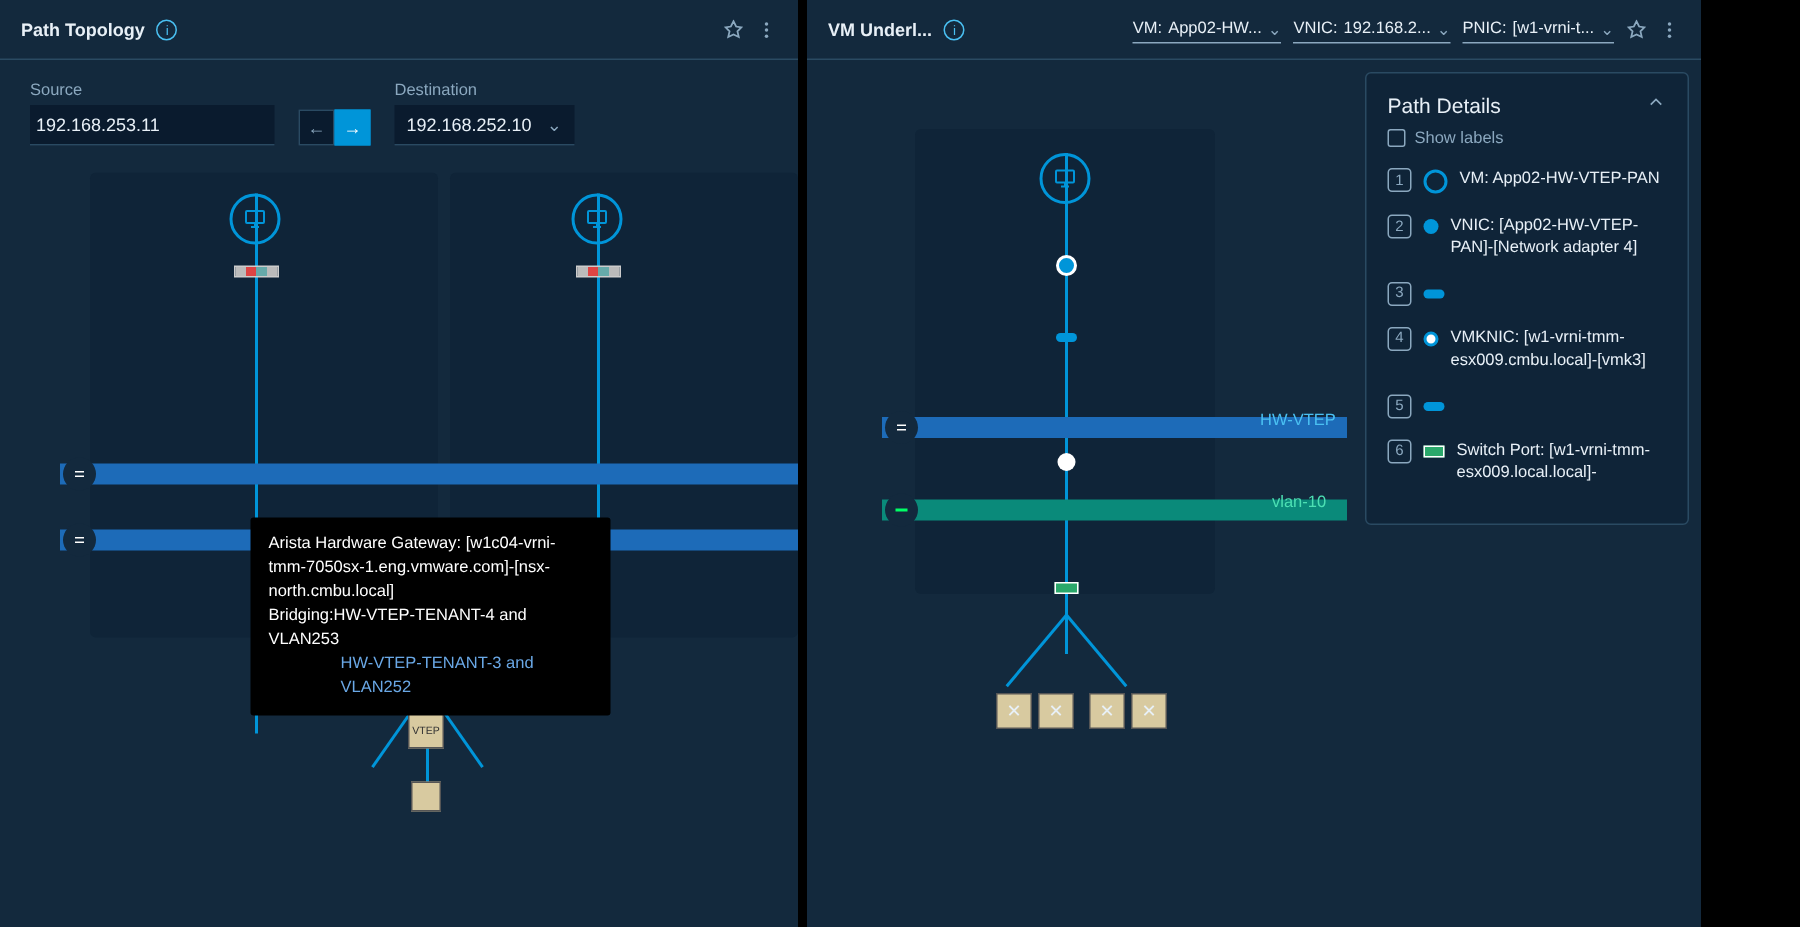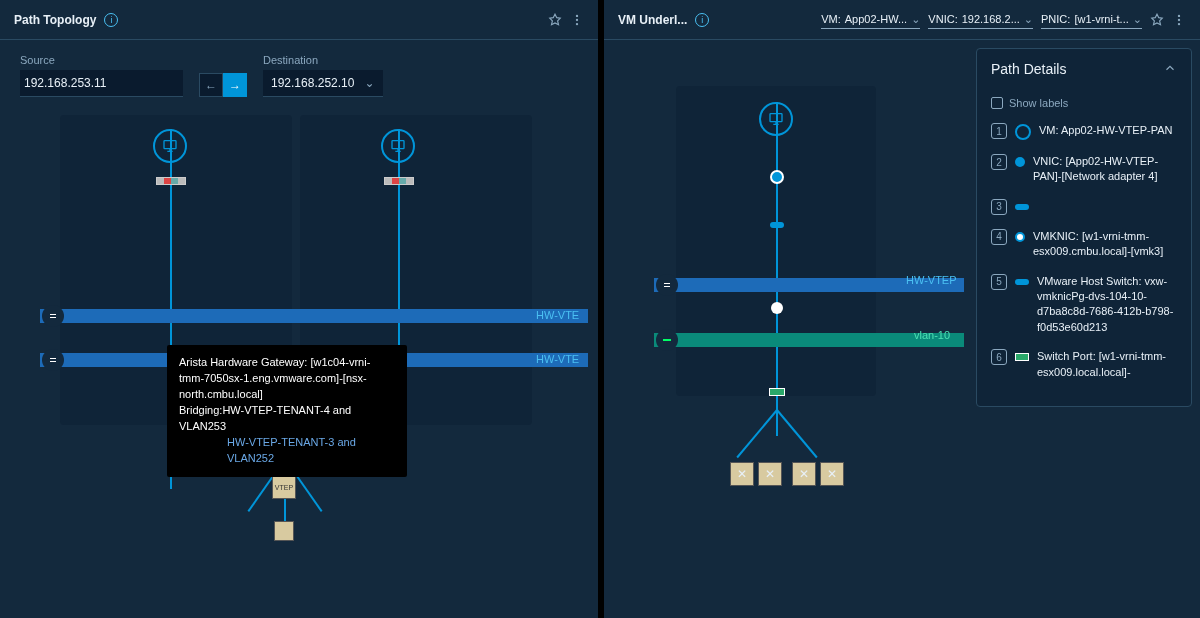--- a/index.html
+++ b/index.html
@@ -26,21 +26,21 @@
   display: flex;
   gap: 6px;
 }
 .panel {
   background: var(--bg-panel);
   display: flex;
   flex-direction: column;
   height: 618px;
   position: relative;
 }
-.panel-left { width: 598px; }
+.panel-left { width: 532px; }
 .panel-right { width: 596px; }
 
 .panel-header {
   height: 40px;
   display: flex;
   align-items: center;
   padding: 0 14px;
   border-bottom: 1px solid var(--border);
   gap: 8px;
 }
@@ -208,21 +208,21 @@
   border: 1px solid var(--border);
   border-radius: 4px;
   padding: 12px 14px;
   font-size: 11px;
   color: var(--text-primary);
   max-height: 460px;
   overflow: hidden;
 }
 .details-header {
   display: flex; justify-content: space-between; align-items: center;
-  margin-bottom: 20px;
+  margin-bottom: 8px;
 }
 .details-title { font-size: 14px; font-weight: 500; }
 .checkbox-row { display:flex; align-items:center; gap:6px; margin-bottom:14px; color: var(--text-secondary);}
 .checkbox-row .cbox { width:12px;height:12px;border:1px solid var(--text-secondary);border-radius:2px;}
 .detail-item {
   display: flex;
   gap: 8px;
   margin-bottom: 14px;
   align-items: flex-start;
 }
@@ -443,21 +443,20 @@
       <span class="step-icon pill"></span>
     </div>
     <div class="detail-item">
       <span class="step-num">4</span>
       <span class="step-icon dot-outline"></span>
       <span class="step-text">VMKNIC: [w1-vrni-tmm-esx009.cmbu.local]-[vmk3]</span>
     </div>
     <div class="detail-item">
       <span class="step-num">5</span>
       <span class="step-icon pill"></span>
-      <span class="step-text">VMware Host Switch: vxw-vmknicPg-dvs-104-10-d7ba8c8d-7686-412b-b798-f0d53e60d213</span>
     </div>
     <div class="detail-item">
       <span class="step-num">6</span>
       <span class="step-icon port"></span>
       <span class="step-text">Switch Port: [w1-vrni-tmm-esx009.local.local]-</span>
     </div>
   </div>
 </div>
 
 </body></html>

